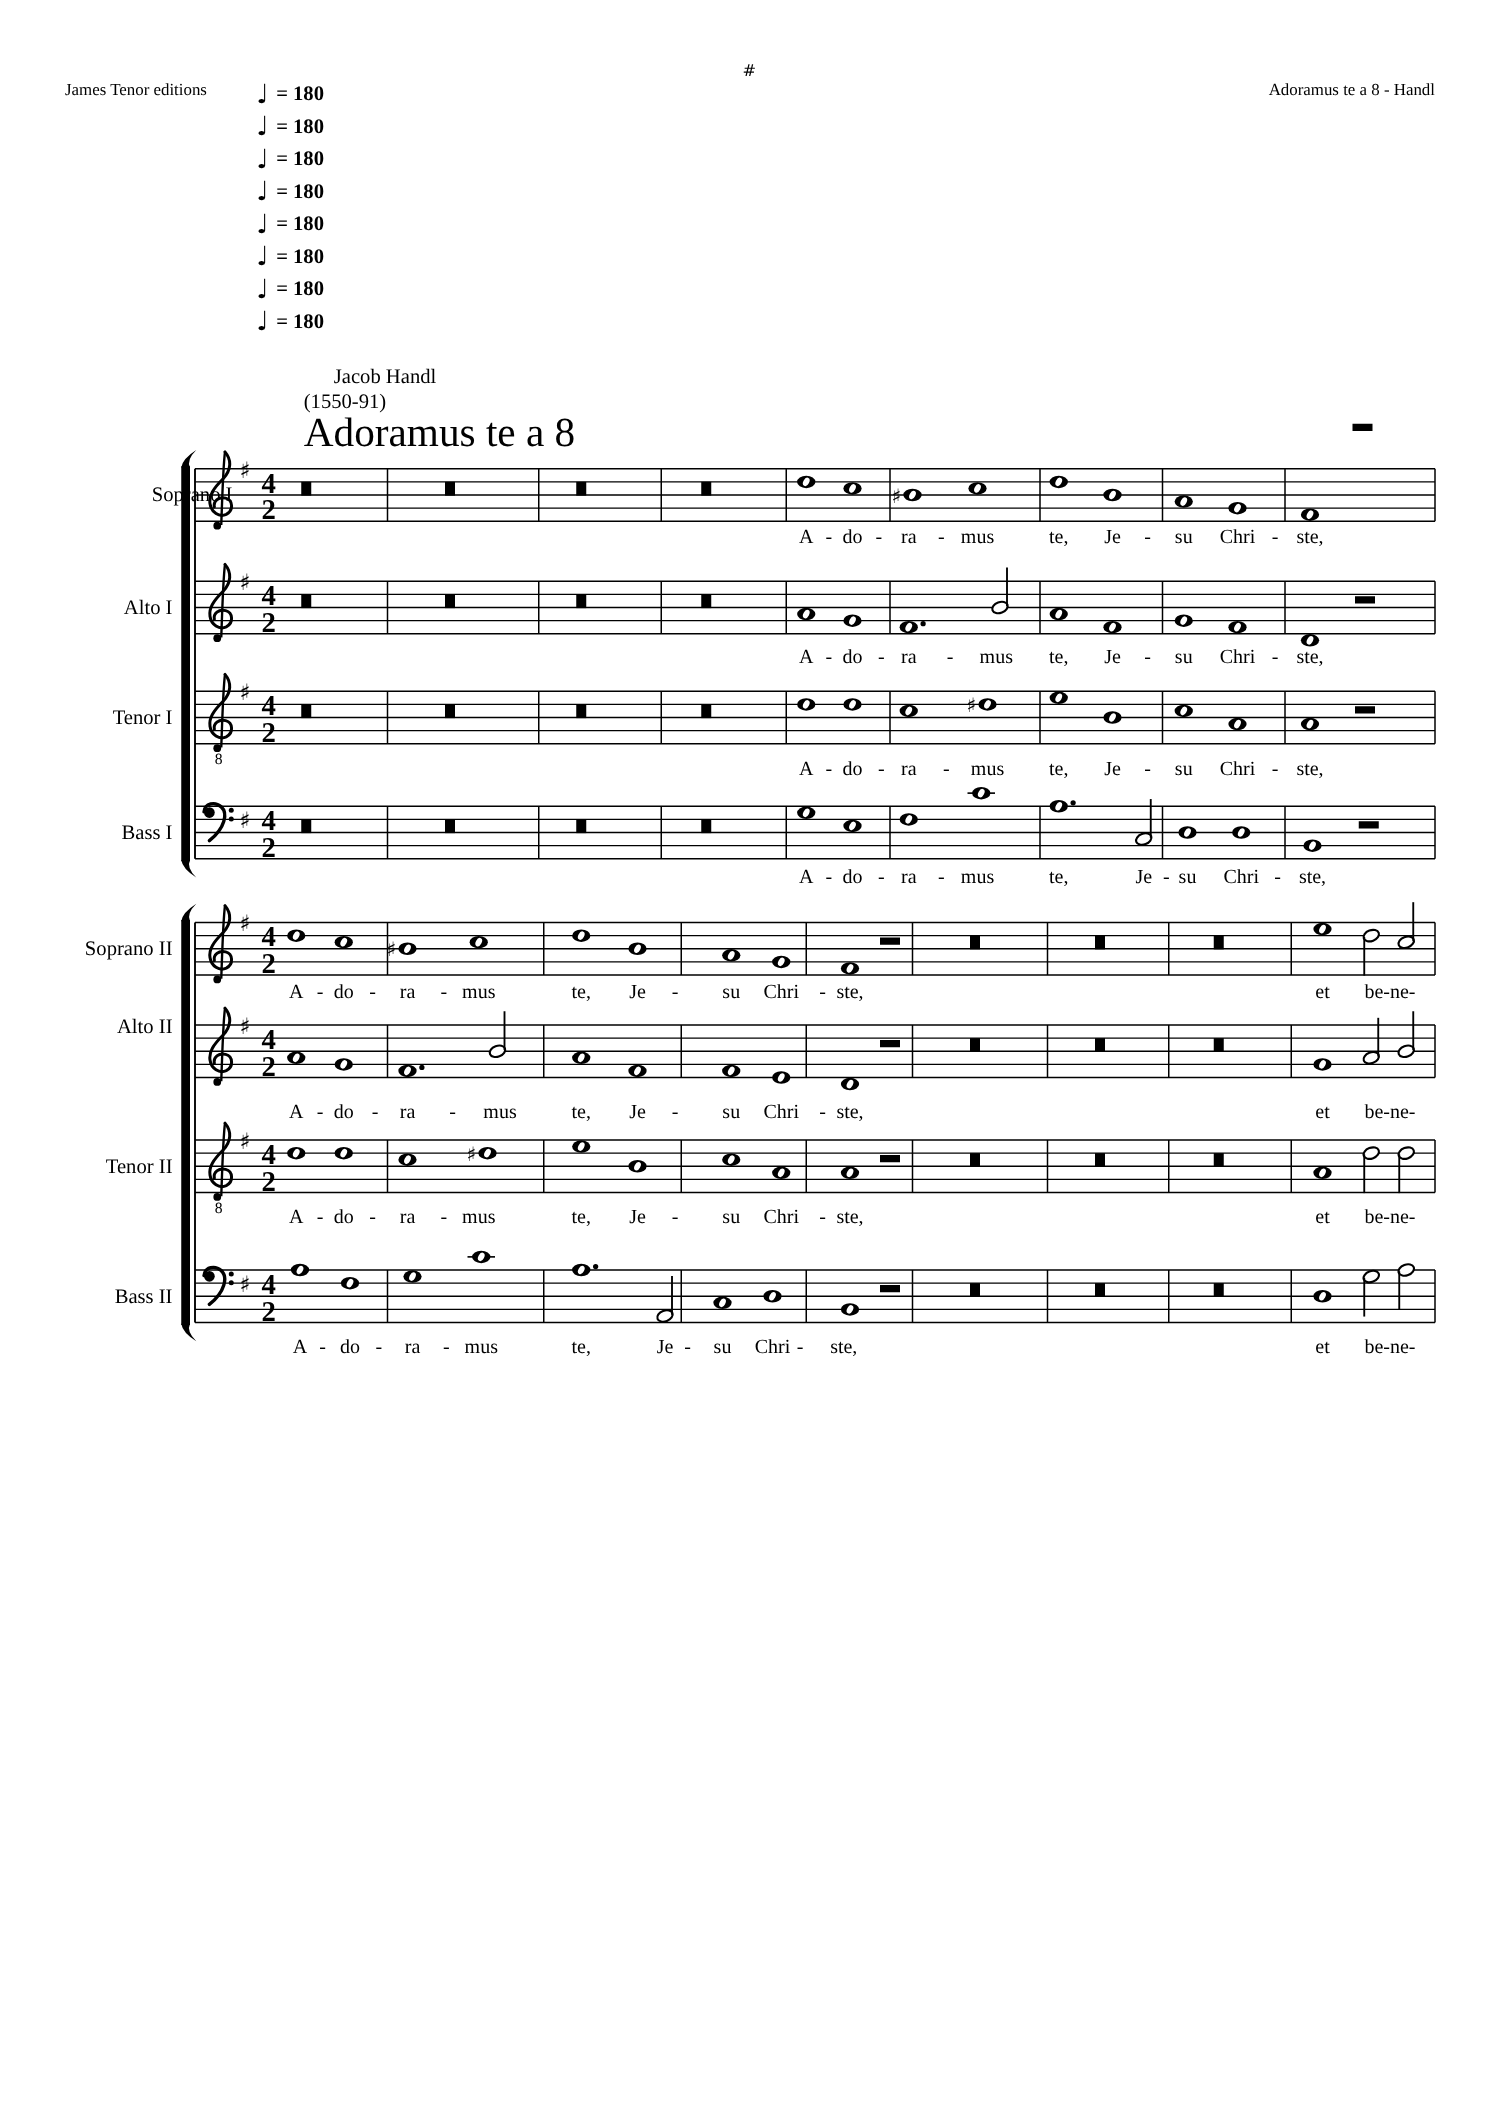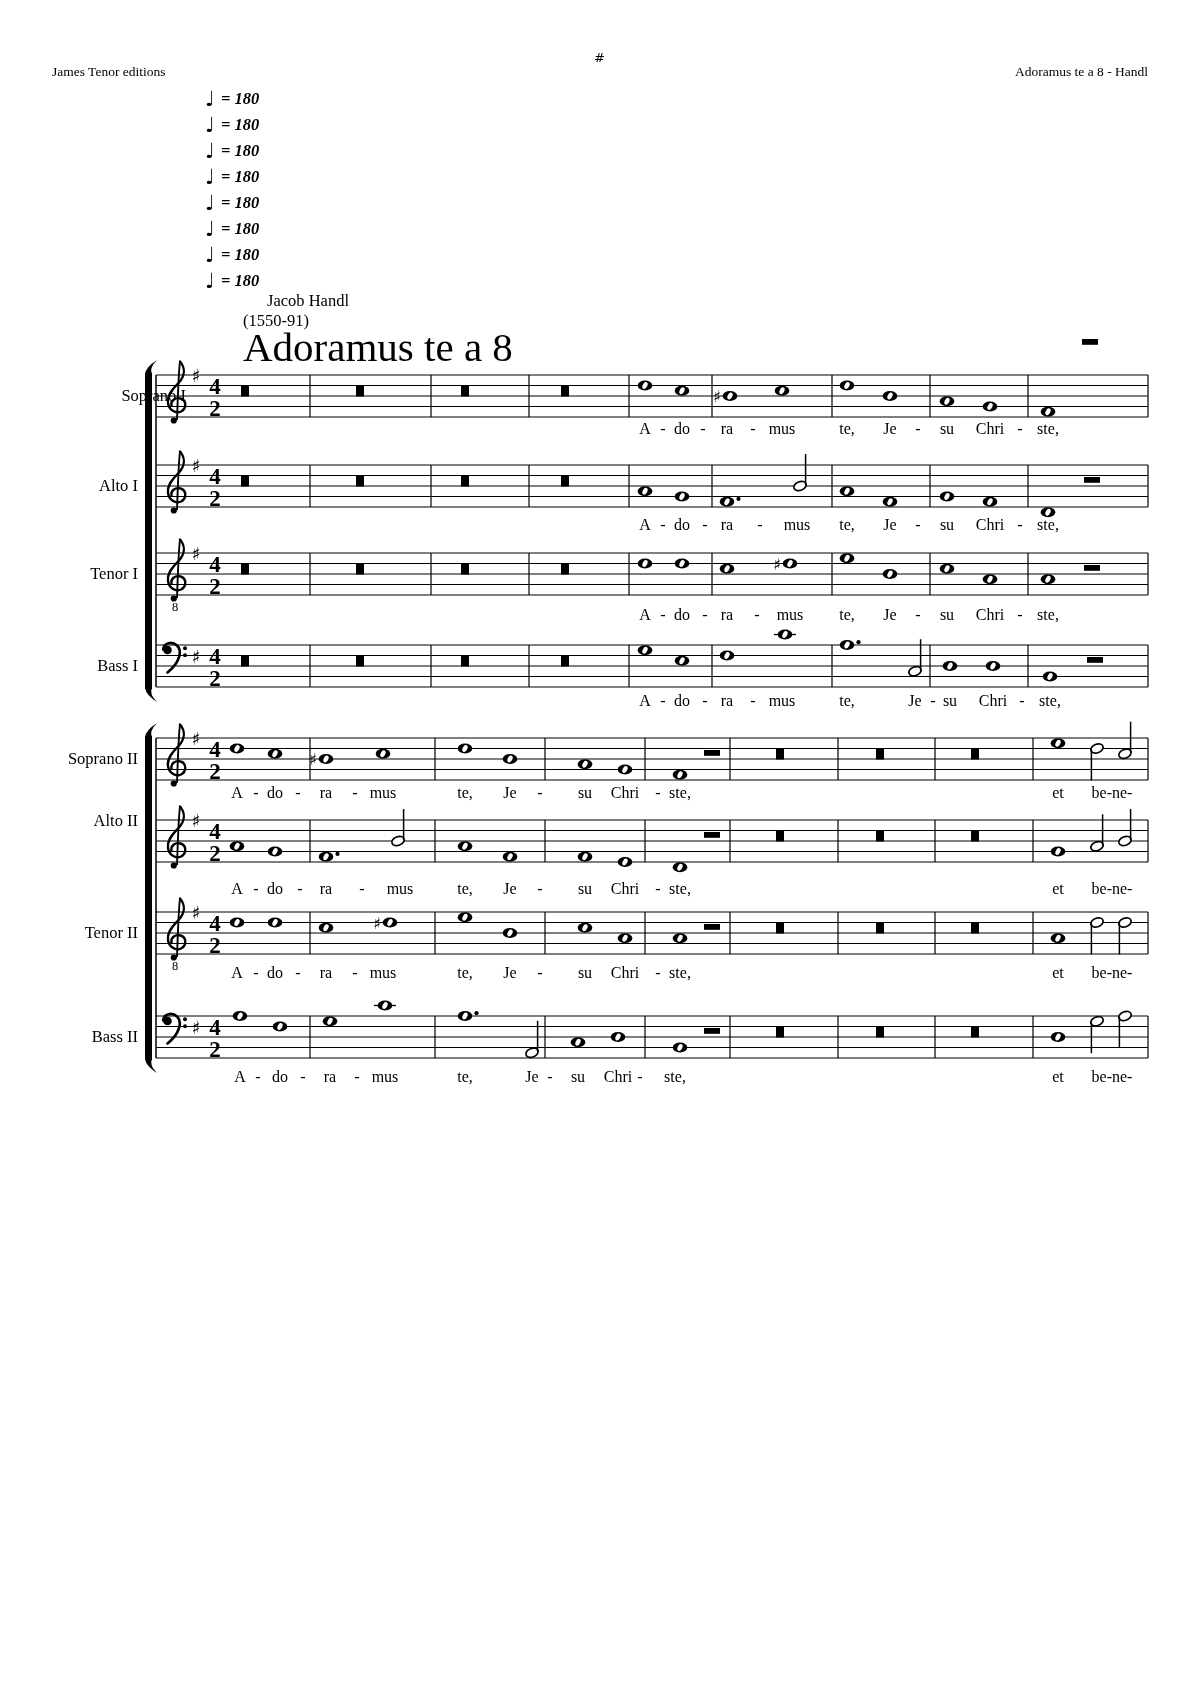--- a/index.html
+++ b/index.html
@@ -2,27 +2,27 @@
 <html><head>
 <meta charset="utf-8">
 <style>
   html,body{margin:0;padding:0;background:#fff;}
   .page{position:relative;width:1200px;height:1697px;background:#ffffff;overflow:hidden;
         font-family:"Liberation Serif", serif;color:#000;}
   .hdr{position:absolute;top:64px;font-size:13.5px;white-space:nowrap;}
   .hdr-left{left:52px;}
   .hdr-center{left:594px;top:50px;font-size:13px;font-family:"DejaVu Sans",sans-serif;}
   .hdr-right{right:52px;text-align:right;}
-  .tempo-block{position:absolute;left:205px;top:86px;font-style:italic;}
+  .tempo-block{position:absolute;left:205px;top:62px;}
   .tempo-row{height:26px;line-height:26px;white-space:nowrap;}
   .tempo-row .glyph{font-family:"DejaVu Sans",sans-serif;font-size:21px;font-weight:bold;vertical-align:-2px;}
   .tempo-row .val{font-size:16.5px;font-weight:bold;margin-left:6px;}
   .composer{position:absolute;left:243px;top:290px;font-size:16.5px;line-height:21px;margin-left:24px;}
   .composer-dates{position:absolute;left:243px;top:311px;font-size:16.5px;}
-  .title{position:absolute;left:243px;top:330px;font-size:41px;line-height:34px;white-space:nowrap;}
+  .title{position:absolute;left:243px;top:330px;font-size:33px;line-height:34px;white-space:nowrap;}
   .part-label{position:absolute;left:0;width:138px;text-align:right;font-size:16.5px;
               height:20px;line-height:20px;white-space:nowrap;}
   svg text{font-family:"Liberation Serif",serif;}
   svg .music-glyph{font-family:"DejaVu Sans",sans-serif;}
   #score-svg{position:absolute;left:0;top:0;}
 </style>
 </head>
 <body>
 
 <div class="page">

